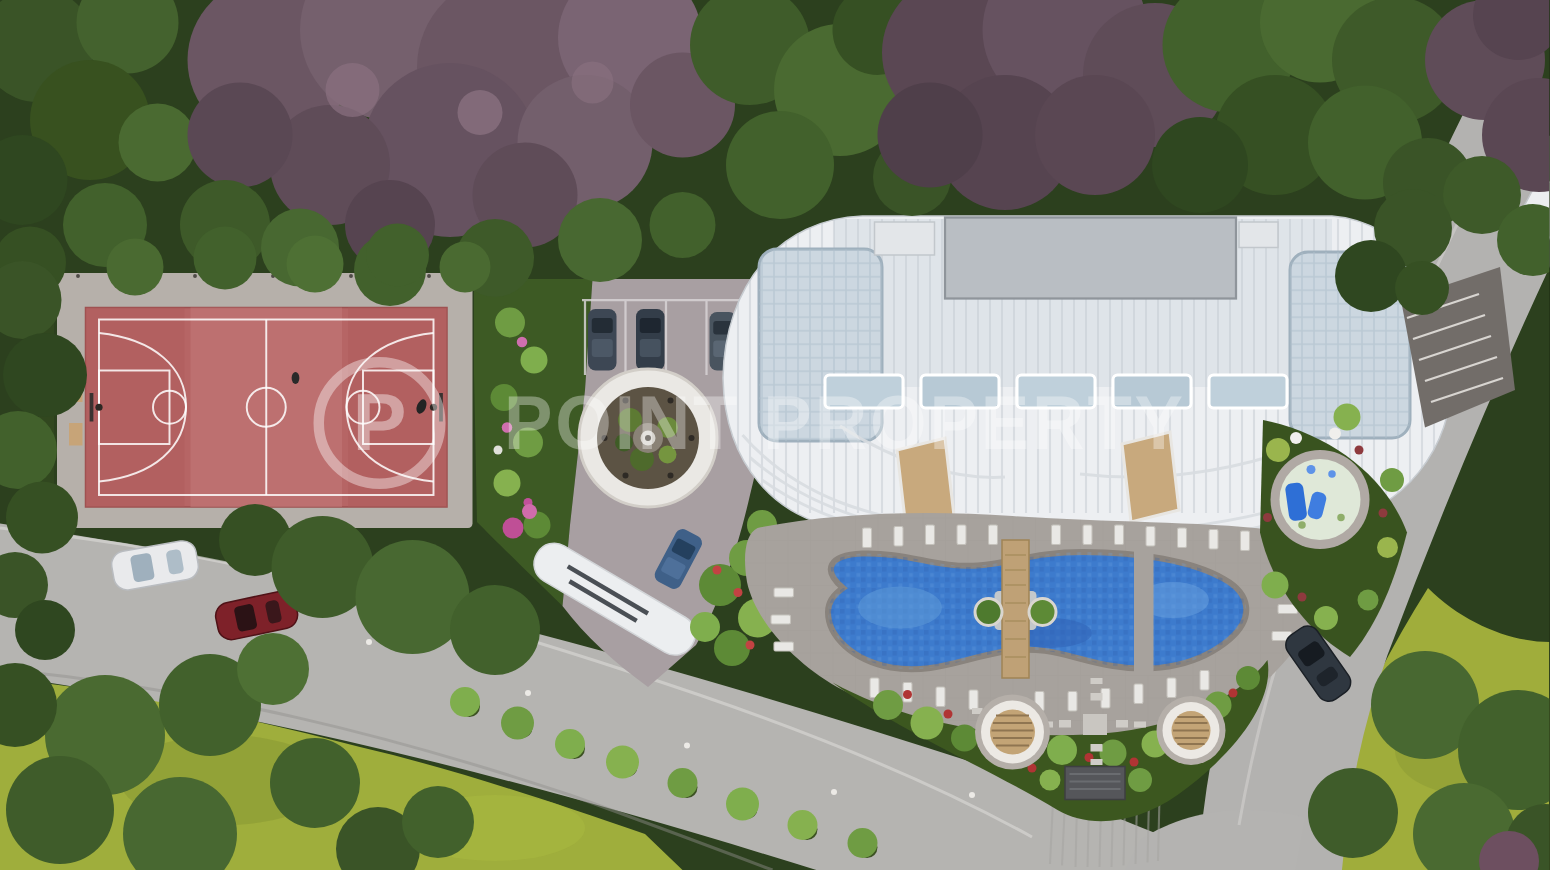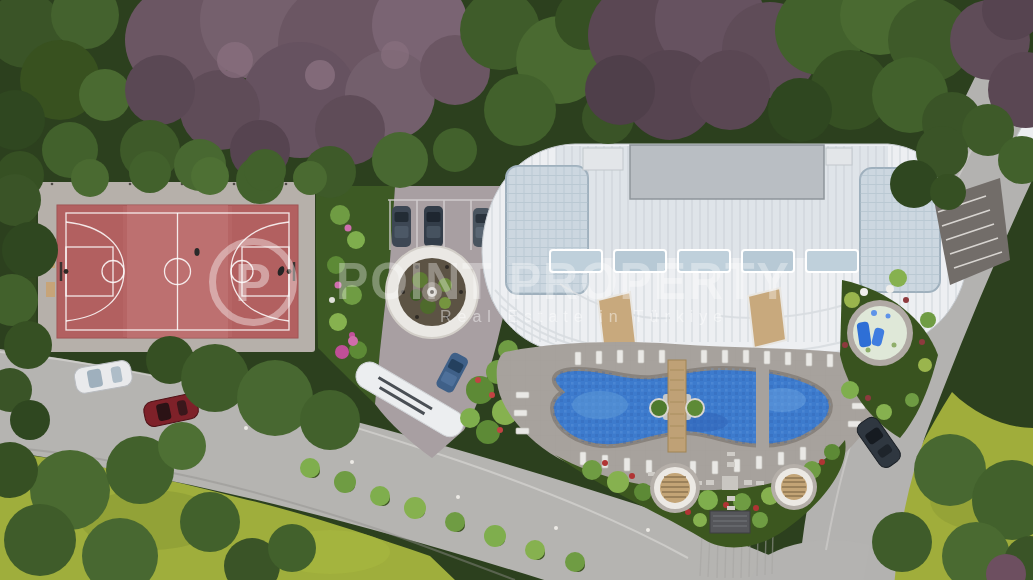--- a/index.html
+++ b/index.html
@@ -574,15 +574,14 @@
     <circle cx="1030" cy="562" r="26" fill="#3a5427"></circle>
     <circle cx="1006" cy="574" r="20" fill="#6d4f60"></circle>
   </g>
 </svg>
 
   <div class="wm">
     <div class="wm-logo">
       <span>P</span>
     </div>
     <div class="wm-title">POINT PROPERTY</div>
-    <div class="wm-sub">Real Estate in Türkiye</div>
   </div>
 </div>
 
 </body></html>

